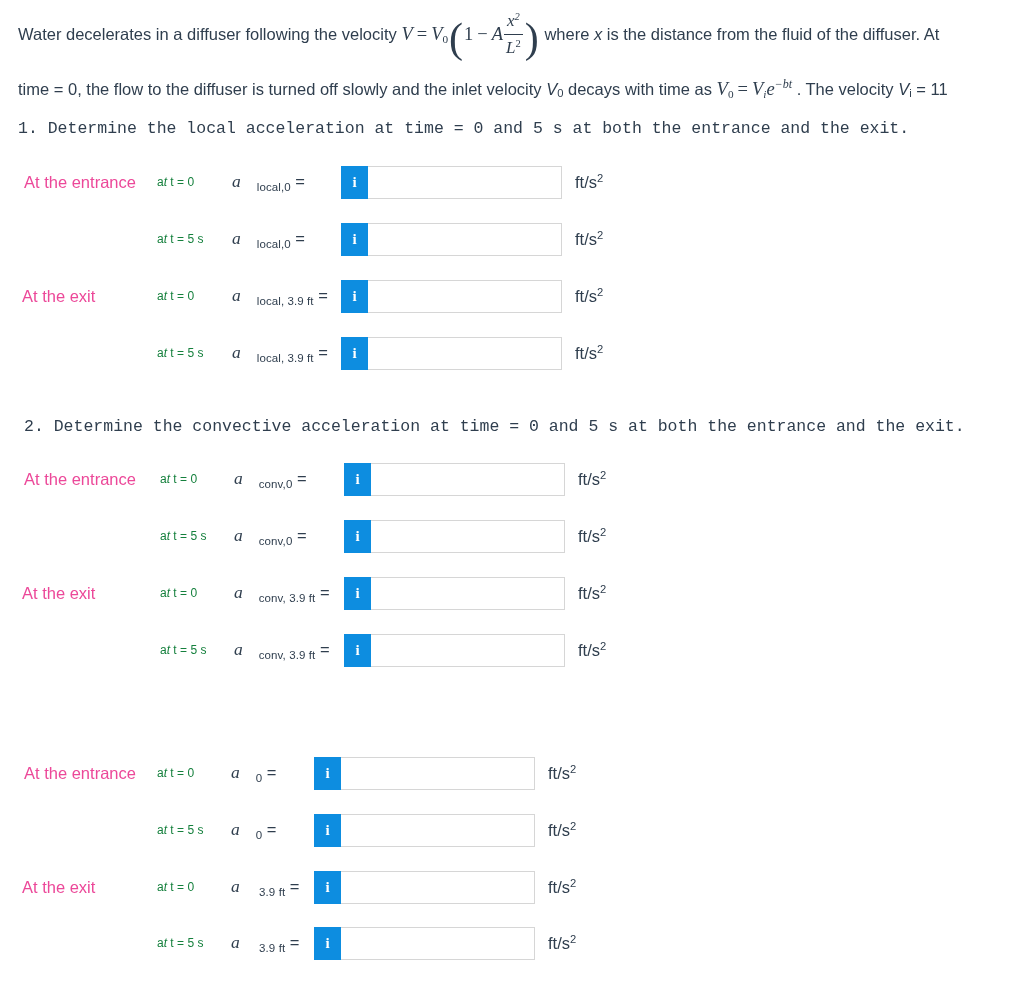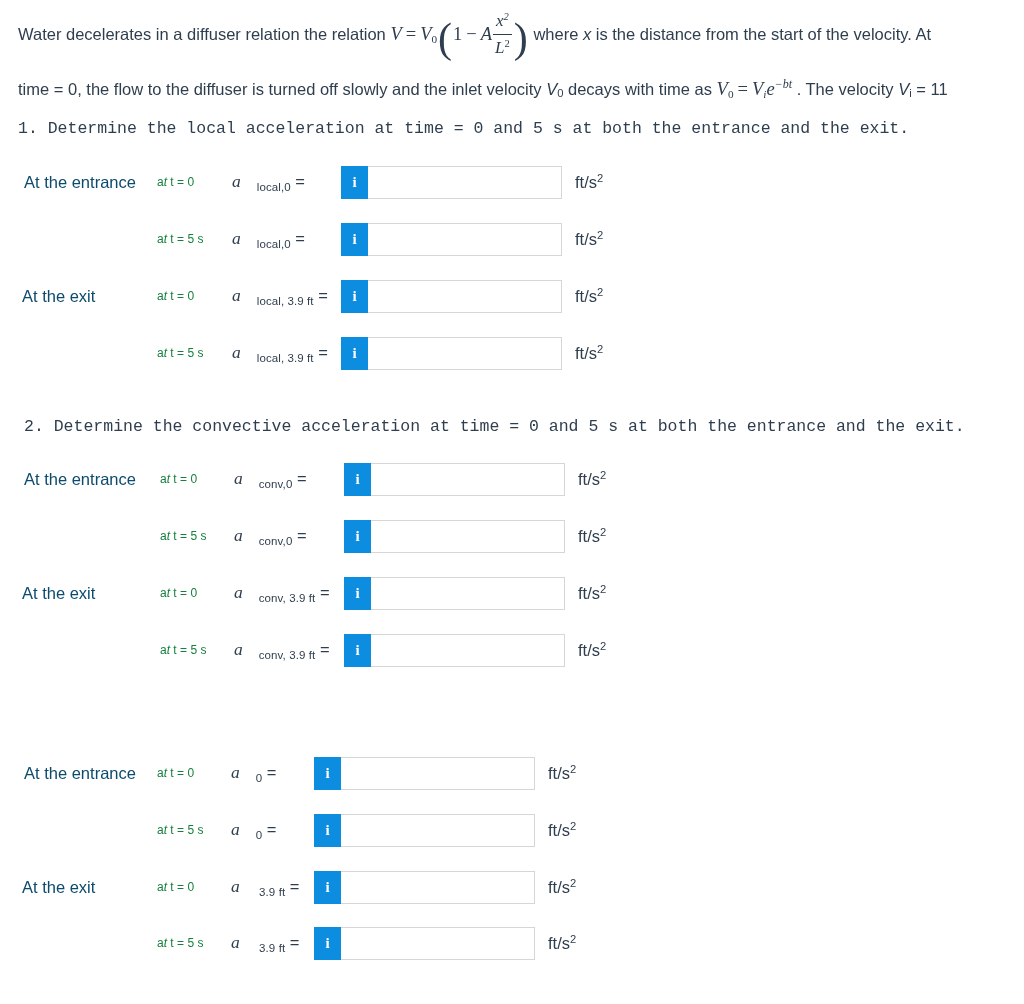--- a/index.html
+++ b/index.html
@@ -128,21 +128,21 @@
   
   .row {
     position: absolute;
     height: 36px;
     display: flex;
     align-items: center;
     white-space: nowrap;
   }
   .col-place {
     font-size: 16.5px;
-    color: #0c4a6e;
+    color: #ec4899;
   }
   .col-time {
     font-size: 12px;
     color: #15803d;
   }
   .col-symbol {
     font-size: 16.5px;
     color: #2f3e4e;
     font-family: "Liberation Sans", sans-serif;
   }
@@ -204,25 +204,25 @@
   }
 </style>
 </head>
 <body>
 
 <div class="page">
 
   <div class="statement">
 
     <div class="stmt-line l1">
-      <span class="txt">Water decelerates in a diffuser relation the relation</span>
+      <span class="txt">Water decelerates in a diffuser following the velocity</span>
       <span class="mathit">V</span><span class="mathop">=</span><span class="mathit">V</span><span class="mathit sub">0</span><span class="paren">(</span><span class="mathrm">1</span><span class="mathop">−</span><span class="mathit">A</span><span class="frac"><span class="num"><span>x</span><span class="fsup it">2</span></span><span class="bar"></span><span class="den"><span>L</span><span class="fsup rm">2</span></span></span><span class="paren">)</span>
       <span class="txt">where</span>
       <span class="var-italic">x</span>
-      <span class="txt">is the distance from the start of the velocity.  At</span>
+      <span class="txt">is the distance from the fluid of the diffuser.  At</span>
     </div>
 
     <div class="stmt-line l2">
       <span class="txt">time</span>
       <span class="txt">= 0, the flow to the diffuser is turned off slowly and the inlet velocity</span>
       <span class="var-italic">V</span><span class="unit-sup" style="vertical-align:-0.25em;">0</span>
       <span class="txt">decays with time as</span>
       <span class="mathit">V</span><span class="mathit sub">0</span><span class="mathop">=</span><span class="mathit">V</span><span class="mathit sub it">i</span><span class="mathit">e</span><span class="sup" style="font-size:12px;">−bt</span>
       <span class="txt">. The velocity</span>
       <span class="var-italic">V</span><span class="unit-sup" style="vertical-align:-0.25em;">i</span>

